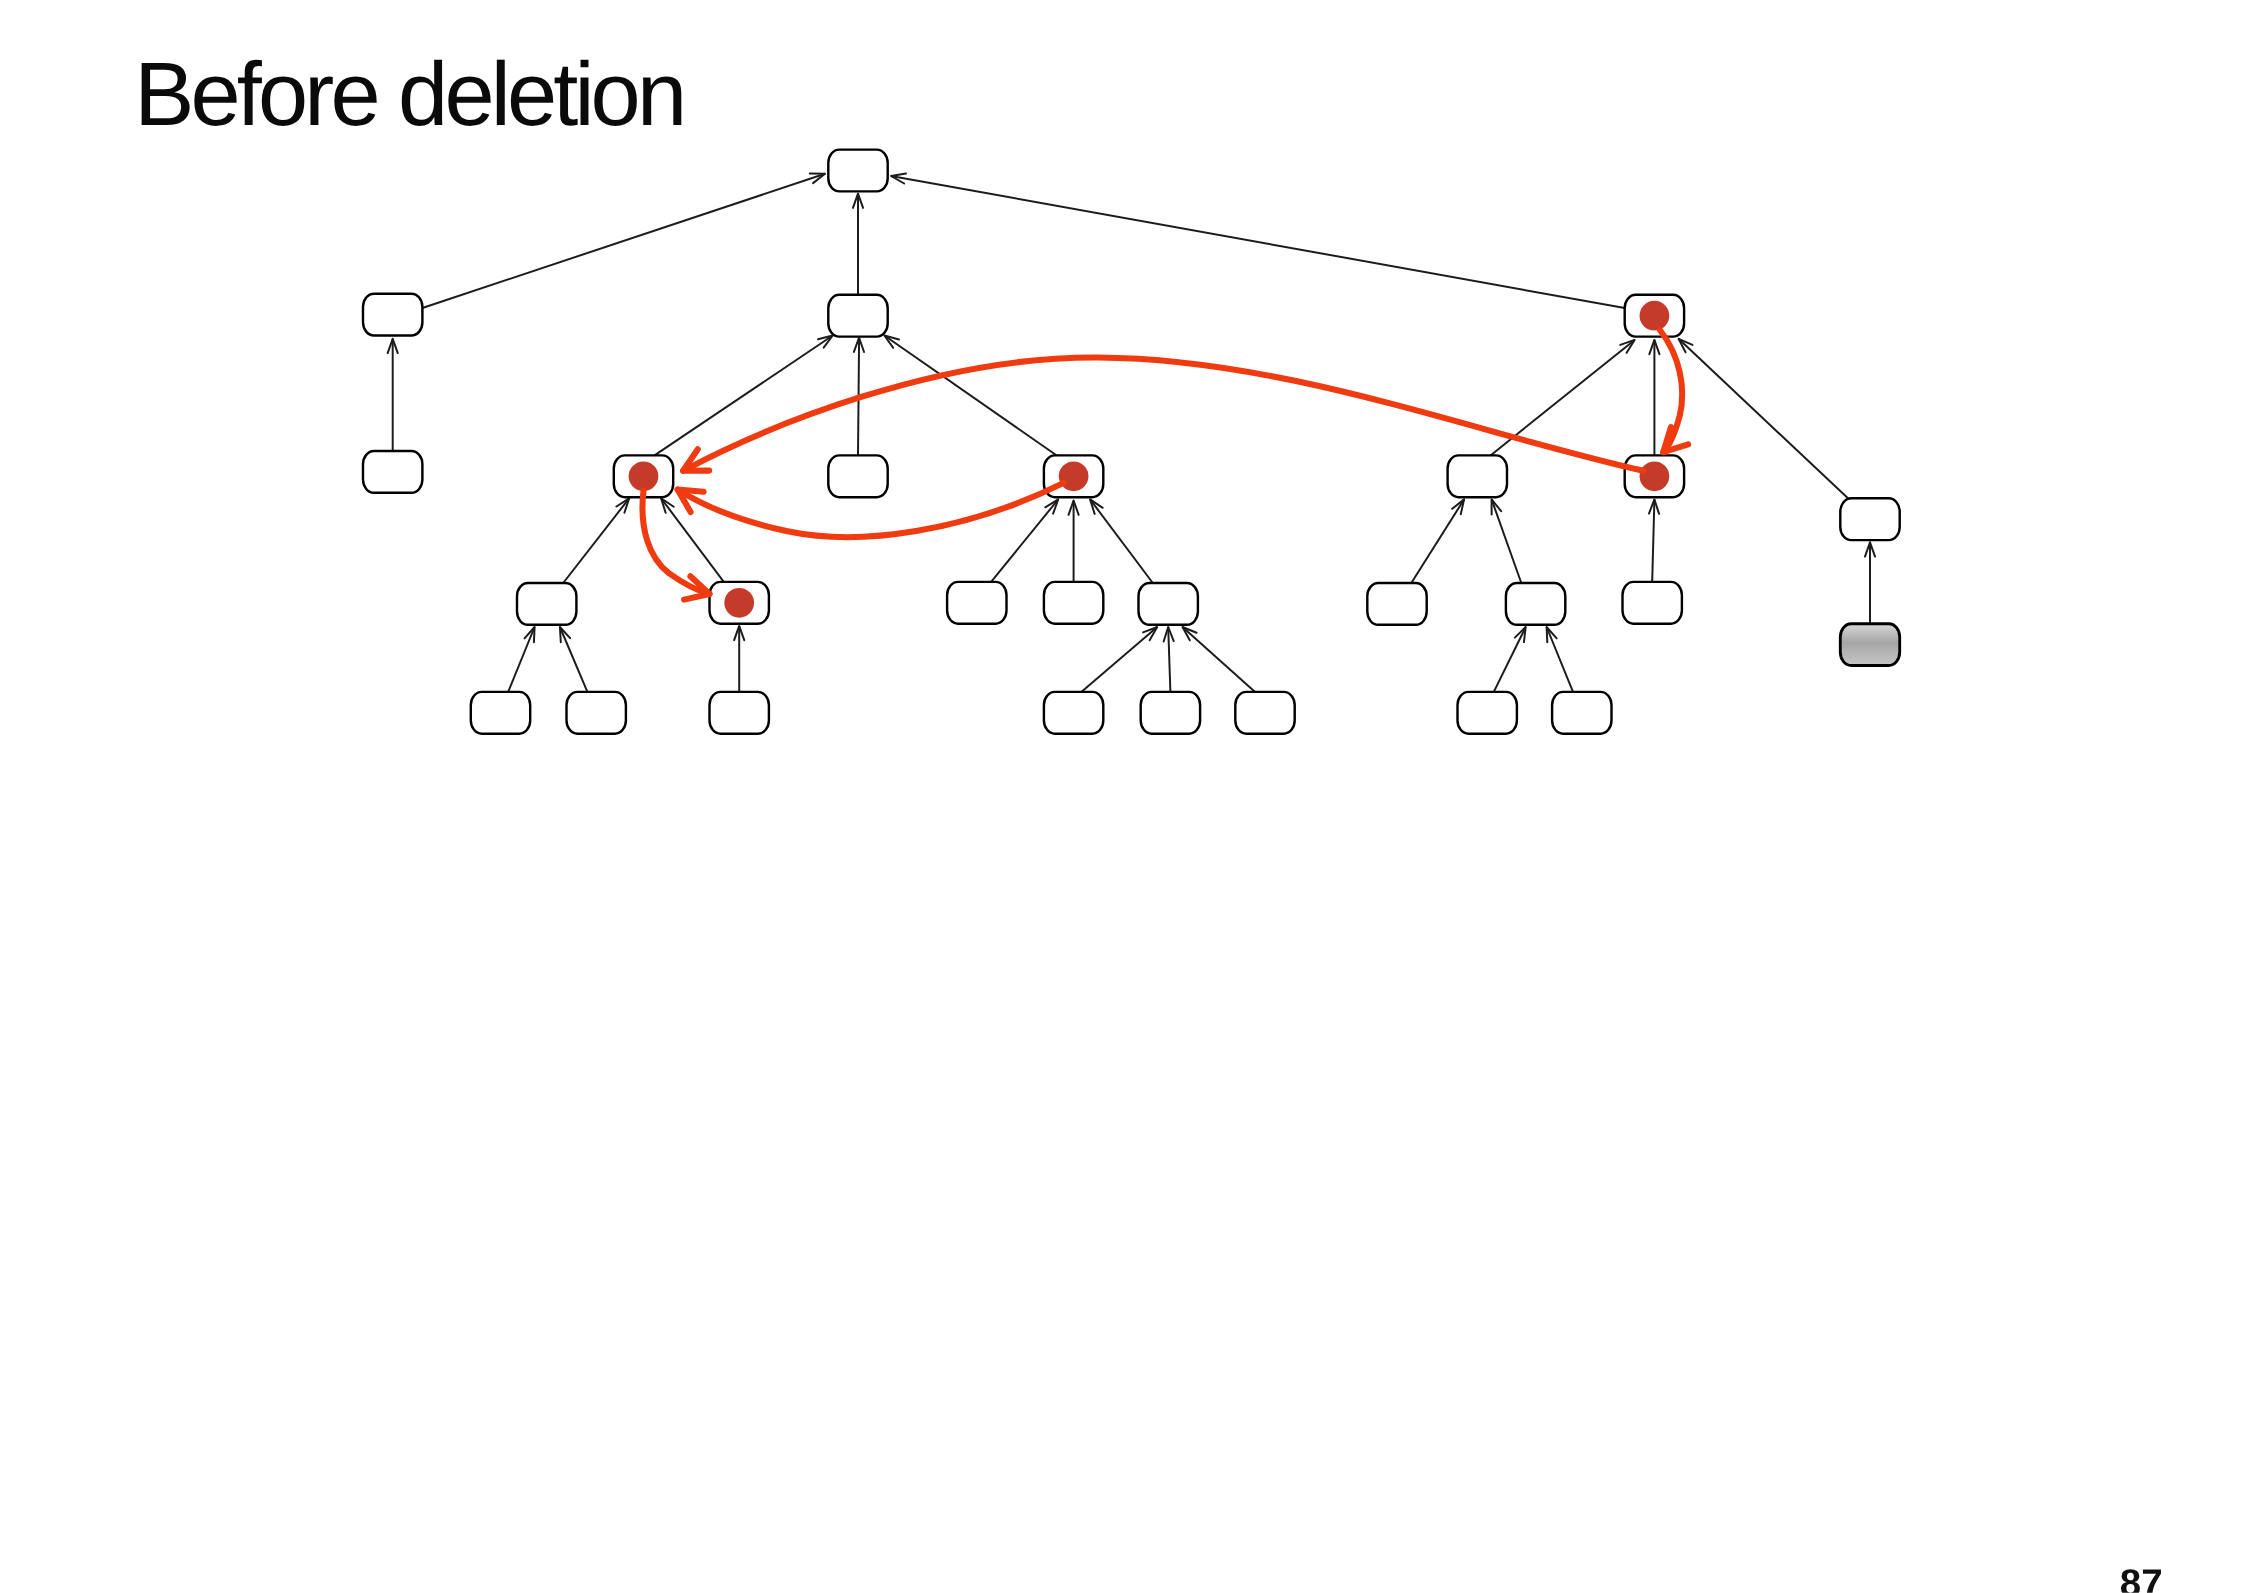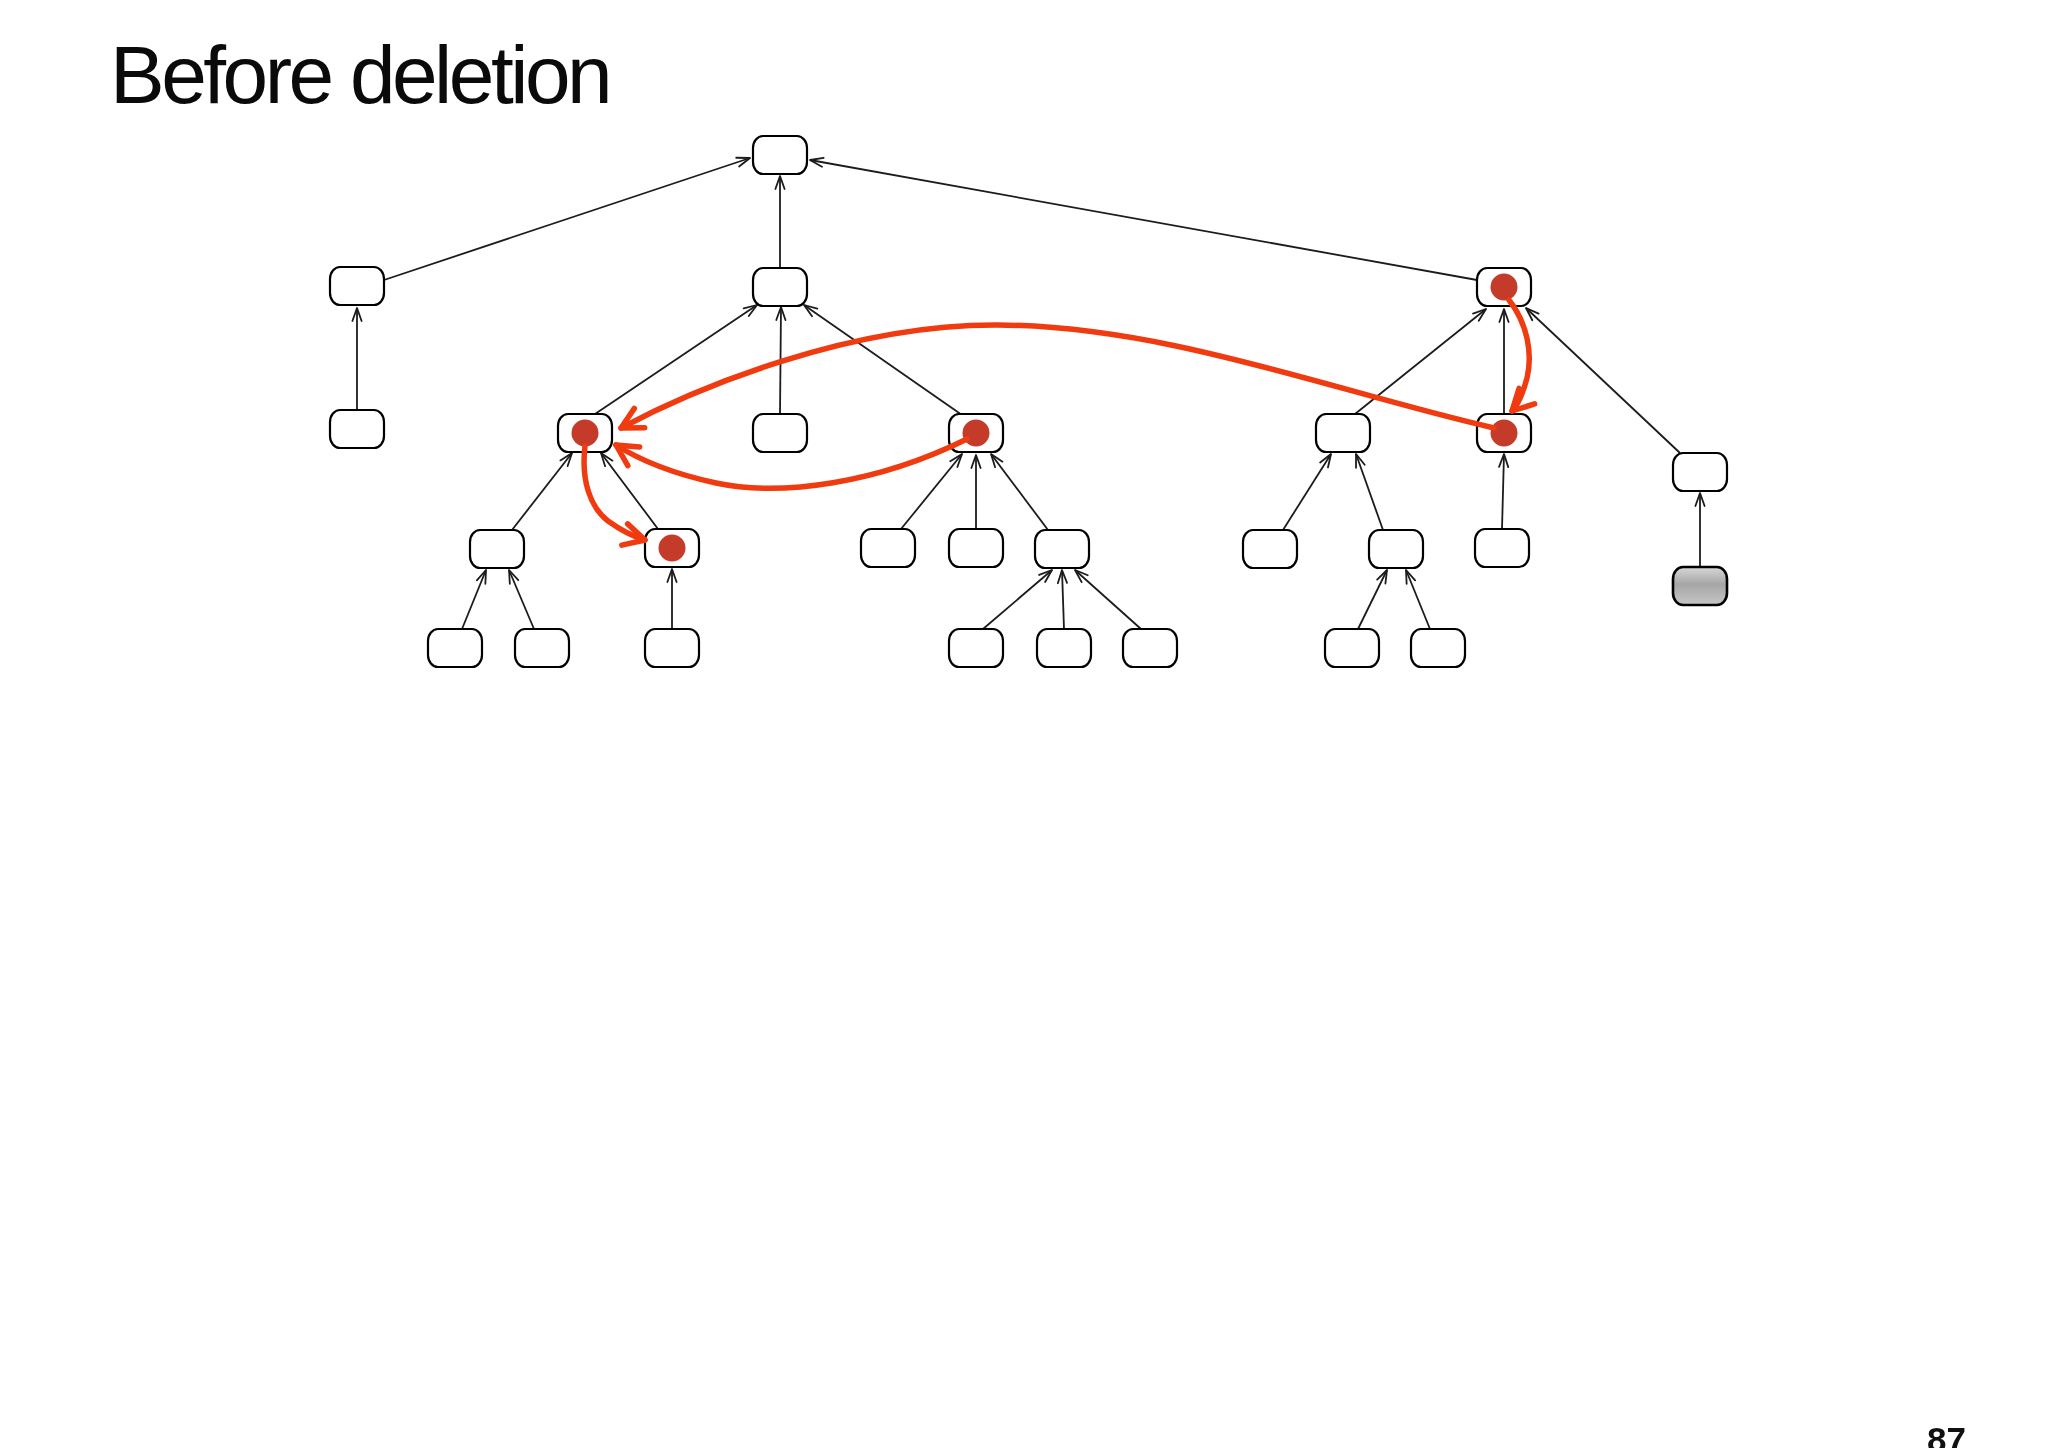--- a/index.html
+++ b/index.html
@@ -2,21 +2,21 @@
 <html style="--bg: #ffffff; --edge-color: #1c1c1c; --pointer-color: #f03a10; --dot-color: #c53b2a; --node-fill: #ffffff; --node-stroke: #000000;"><head>
 <meta charset="utf-8">
 <style>
   html,body{margin:0;padding:0;}
   body{
     width:2048px;height:1448px;position:relative;overflow:hidden;
     background:var(--bg,#ffffff);
     font-family:"Liberation Sans", sans-serif;
   }
   .title{
-    position:absolute;left:110px;top:30px;margin:0;
+    position:absolute;left:110px;top:30px;margin:12px;
     font-size:82px;font-weight:400;letter-spacing:-3.5px;
     color:#0a0a0a;line-height:1.1;
   }
   .page-num{
     position:absolute;right:82px;top:1380px;
     font-size:35px;font-weight:700;color:#111;margin-top:40px;
   }
   svg.diagram{position:absolute;left:0;top:0;}
   marker{overflow:visible;}
   .edge{stroke:var(--edge-color,#1c1c1c);stroke-width:1.8;fill:none;}

